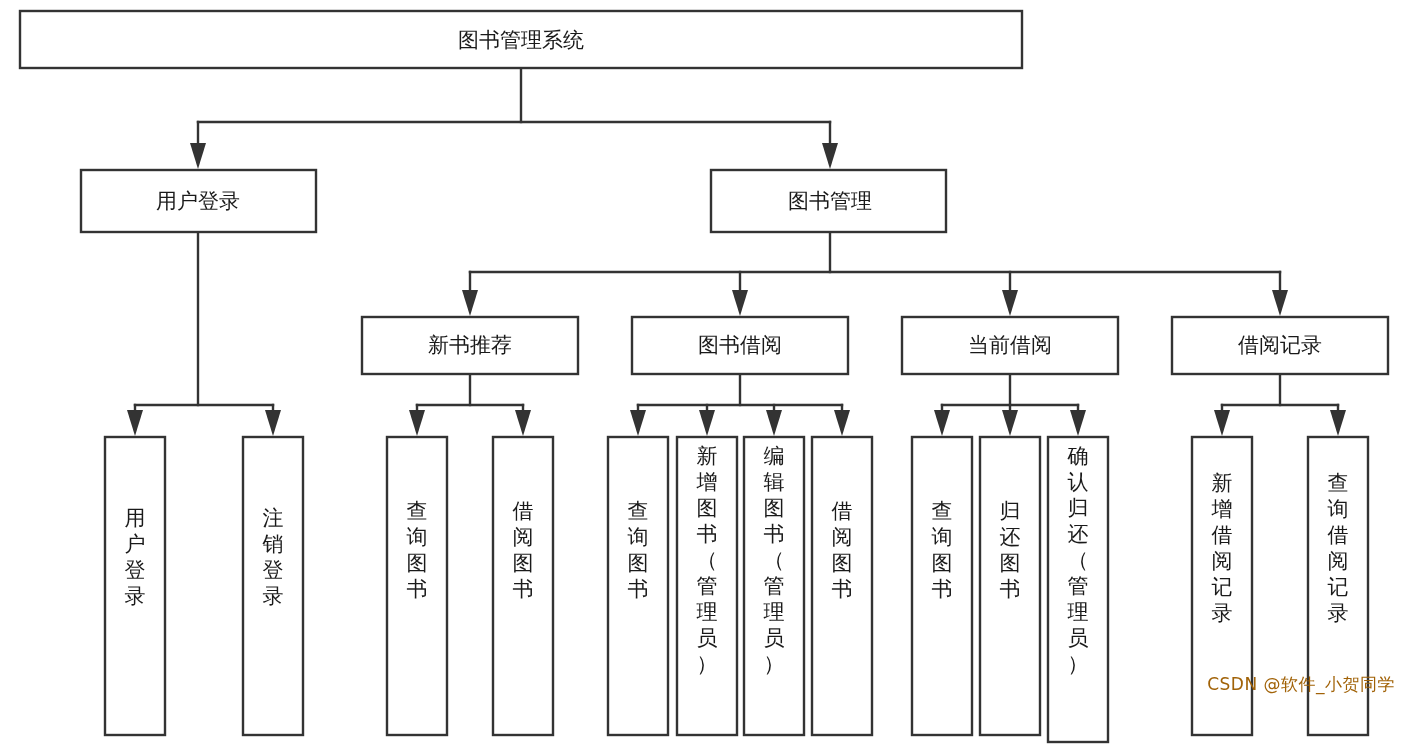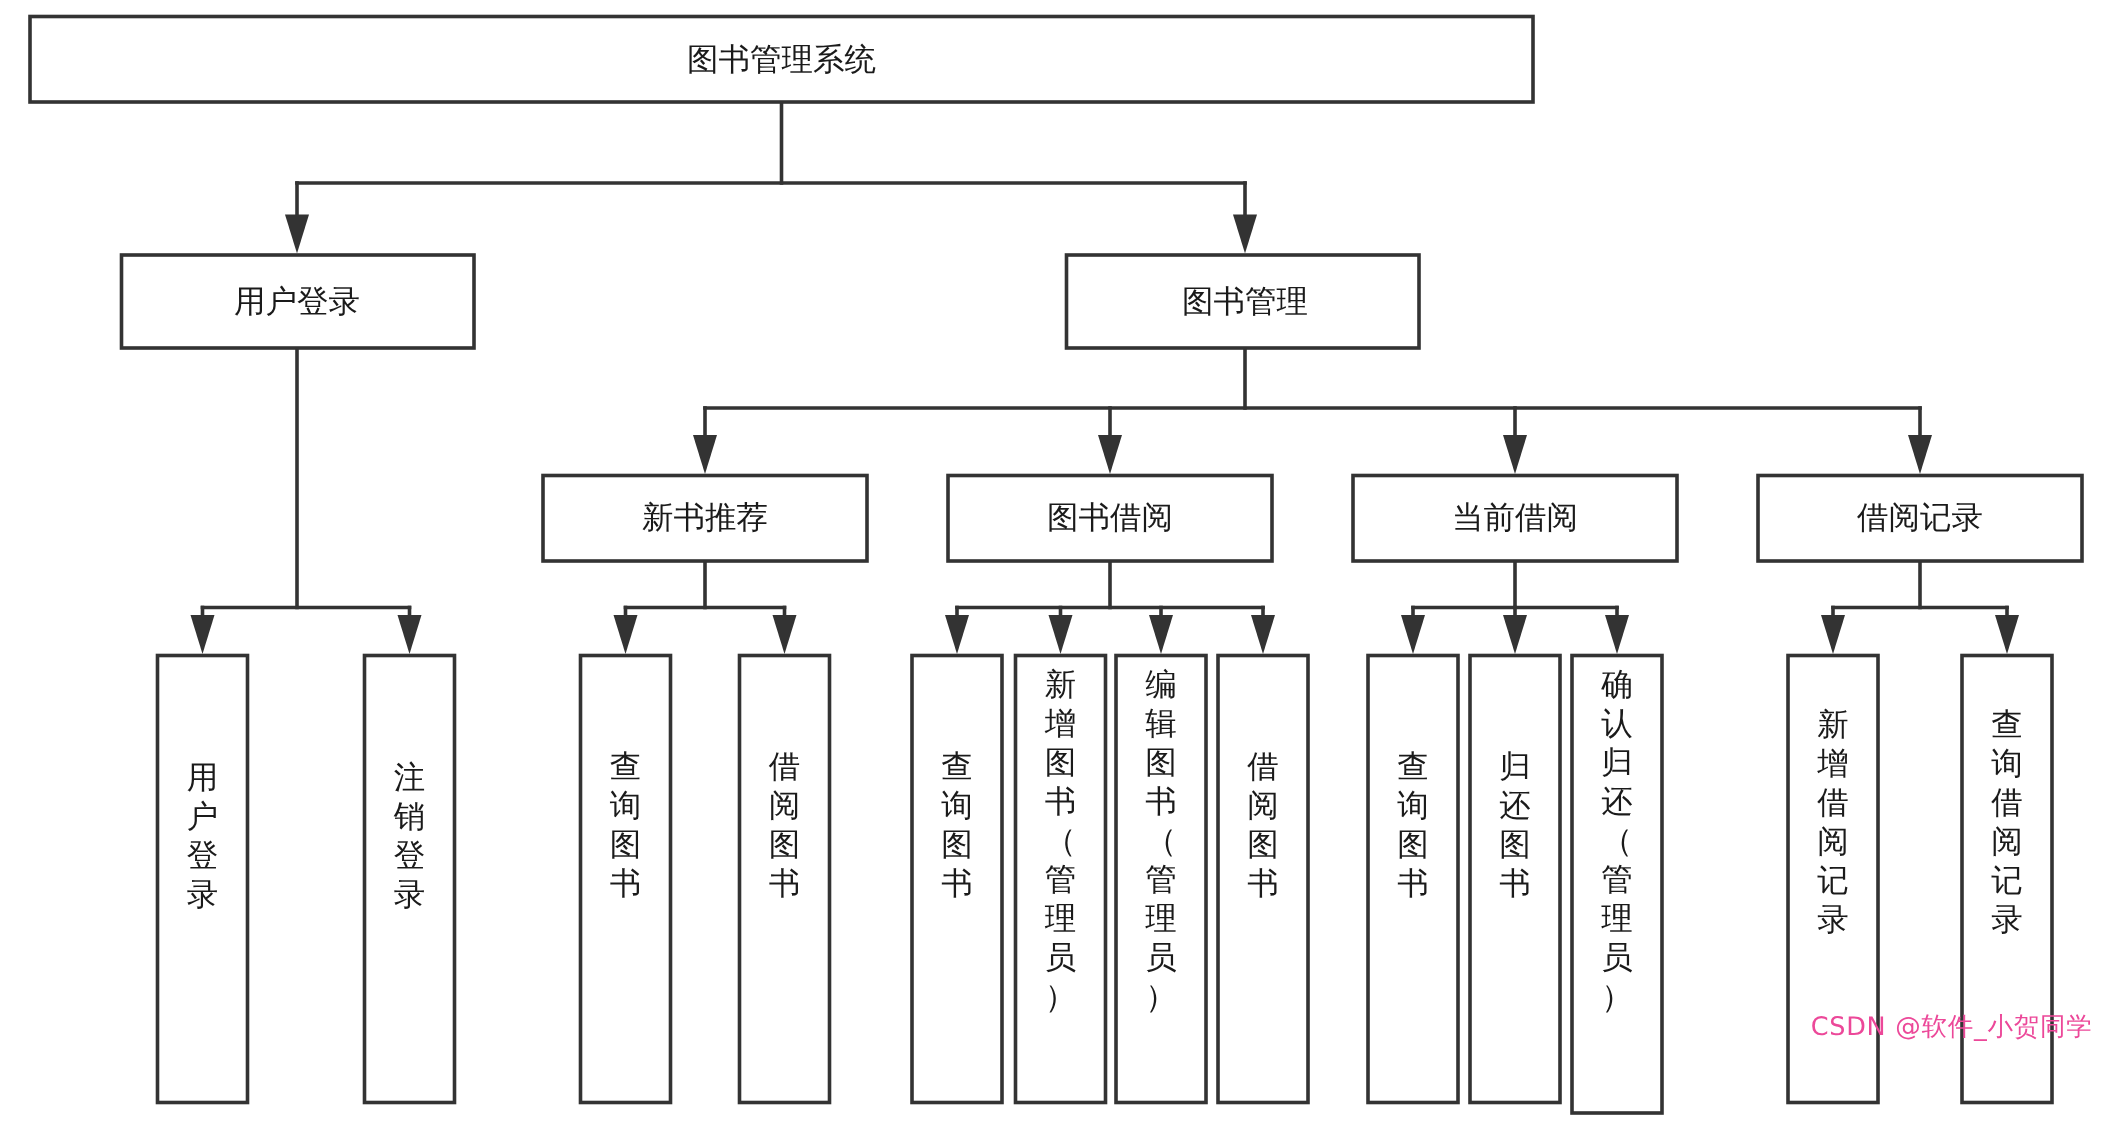--- a/index.html
+++ b/index.html
@@ -54,21 +54,21 @@
   .arrow-head {
     fill: #333333;
     stroke: none;
   }
   .watermark {
     position: absolute;
     right: 10px;
     bottom: 4px;
     font-family: "DejaVu Sans", "Liberation Sans", sans-serif;
     font-size: 17px;
-    color: #ec4899;
+    color: #a16207;
     letter-spacing: 0.5px;
     white-space: nowrap;
     user-select: none;
   }
 </style>
 </head>
 <body>
 
 <div id="diagram-root">
 

